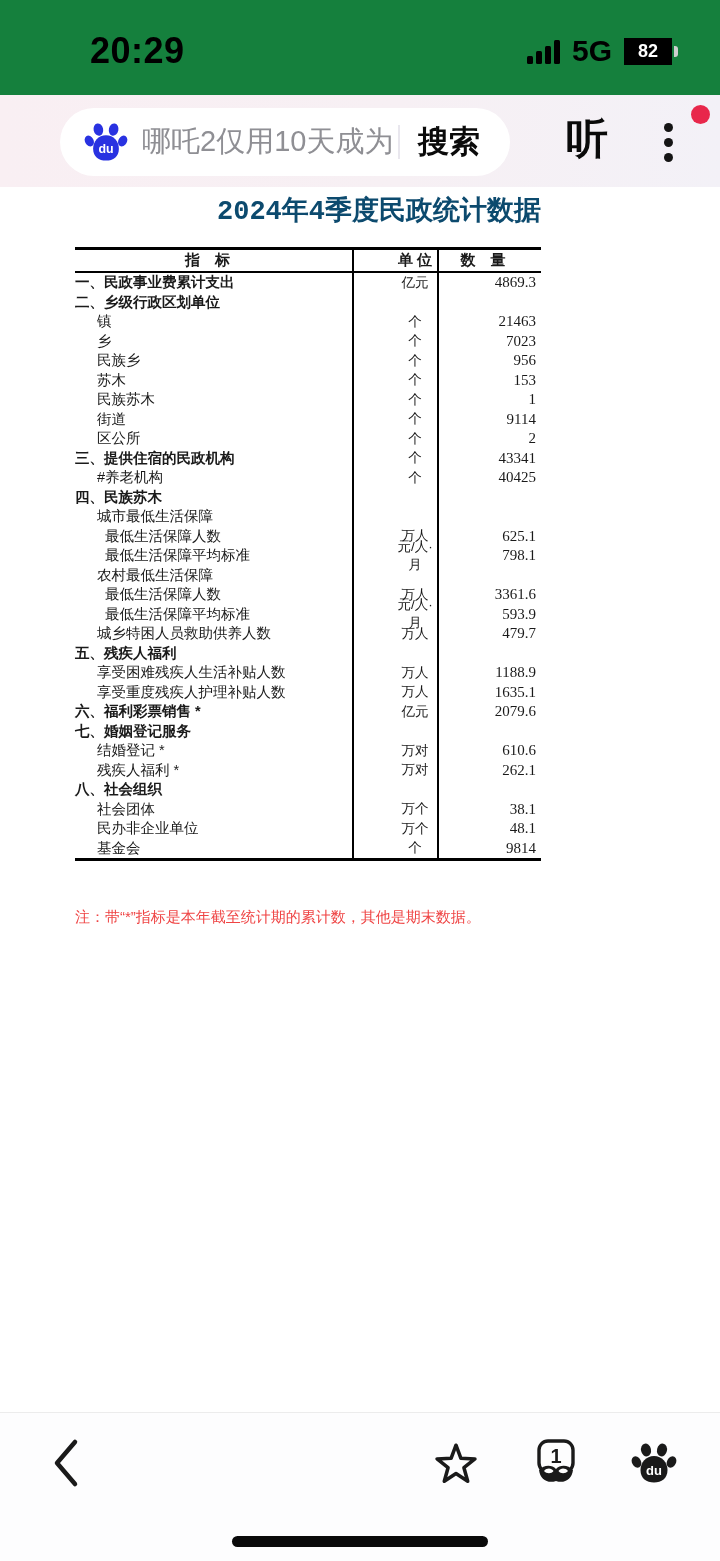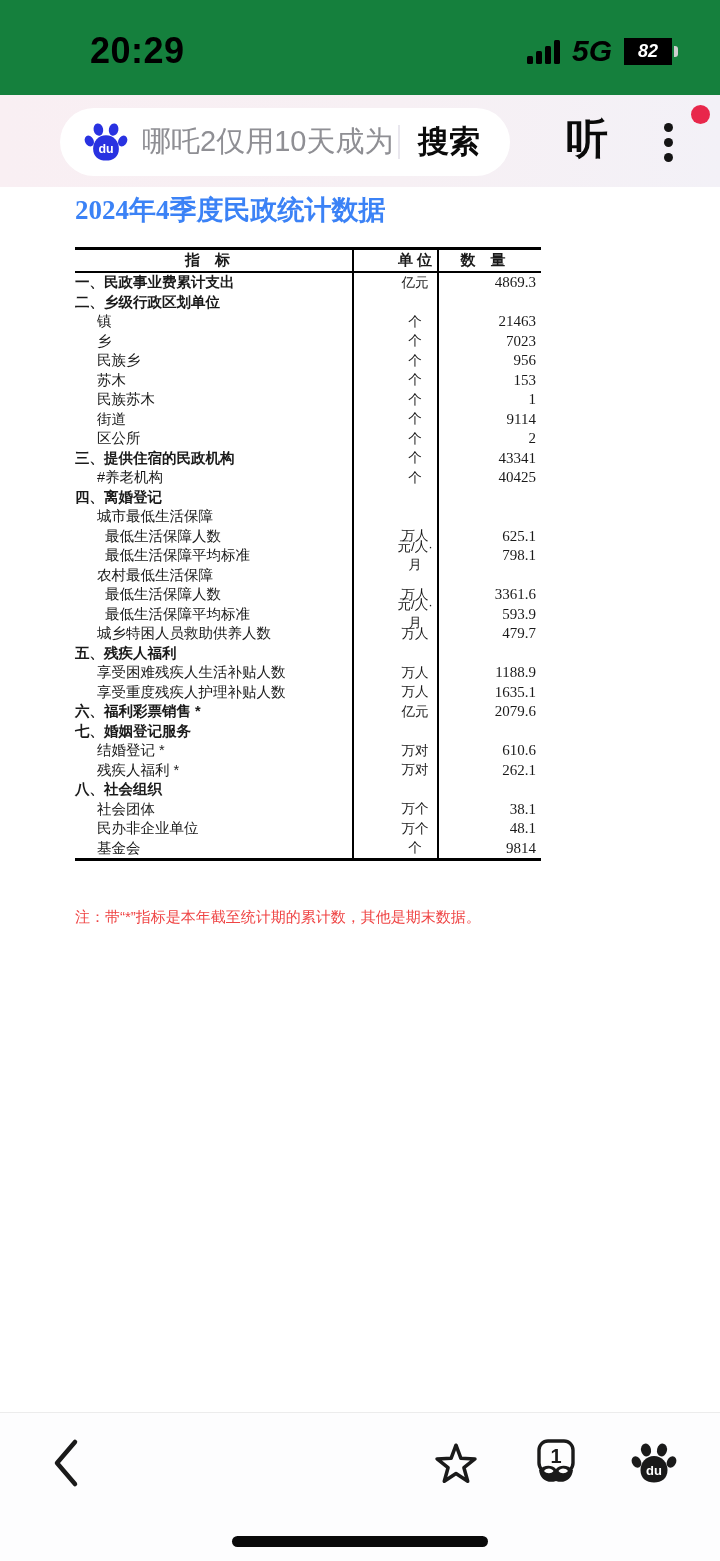--- a/index.html
+++ b/index.html
@@ -5,21 +5,21 @@
   * { margin:0; padding:0; box-sizing:border-box; }
   html,body { width:720px; height:1561px; }
   body {
     position:relative; overflow:hidden; background:#ffffff;
     font-family:"Liberation Sans","DejaVu Sans",sans-serif; color:#1a1a1a;
   }
 
   
   .status-bar { position:absolute; top:0; left:0; width:720px; height:95px; background:#15803d; }
   .sb-time { position:absolute; left:90px; top:30px; font-size:36px; font-weight:700; letter-spacing:.5px; color:#000; }
-  .sb-right { position:absolute; right:48px; top:34px; display:flex; align-items:center; gap:12px;font-style:italic; }
+  .sb-right { position:absolute; right:48px; top:34px; display:flex; align-items:center; gap:12px; }
   .sig { display:flex; align-items:flex-end; gap:3px; height:26px; }
   .sig i { display:block; width:6px; background:#000; border-radius:1.5px; }
   .sig i:nth-child(1){height:8px}.sig i:nth-child(2){height:13px}.sig i:nth-child(3){height:18px}.sig i:nth-child(4){height:24px}
   .sb-net { font-size:30px; font-weight:600; color:#000; }
   .battery { position:relative; width:48px; height:27px; background:#000; border-radius:0;
              color:#fff; font-size:18px; font-weight:700; display:flex; align-items:center; justify-content:center; }
   .battery:after { content:""; position:absolute; right:-6px; top:8px; width:4px; height:11px;
                    background:#cfcfcf; border-radius:0 3px 3px 0; }
 
   
@@ -29,22 +29,22 @@
           border-radius:34px; display:flex; align-items:center; padding:0 0 0 24px; }
   .pill-query { margin-left:14px; font-size:29px; color:#8f8f94; white-space:nowrap; overflow:hidden; flex:1; }
   .pill-div { width:2px; height:34px; background:#e9e7ee; margin:0 18px 0 6px; }
   .pill-search { font-size:31px; font-weight:600; color:#0a0a0a; margin-right:30px; }
   .listen { position:absolute; left:566px; top:14px; font-size:42px; font-weight:700; color:#0a0a0a; line-height:60px; }
   .menu-dots { position:absolute; left:662px; top:28px; width:12px; }
   .menu-dots i { display:block; width:9px; height:9px; border-radius:50%; background:#151515; margin:0 auto 6px; }
   .red-dot { position:absolute; left:691px; top:10px; width:19px; height:19px; border-radius:50%; background:#e8274b; }
 
   
-  .doc-title { position:absolute; top:192px; left:75px; width:466px; text-align:left;
-    font-family:Liberation Serif, serif; font-size:27px; font-weight:600; color:#3b82f6; }
+  .doc-title { position:absolute; top:192px; left:75px; width:466px; text-align:right;
+    font-family:Liberation Mono, monospace; font-size:27px; font-weight:600; color:#0c4a6e; }
 
   .table { position:absolute; top:247px; left:75px; width:466px;
            border-top:3px solid #000; border-bottom:3px solid #000; background:#fff; }
   .thead { display:flex; height:23px; border-bottom:2px solid #000; align-items:center; font-weight:700; font-size:15px; }
   .c1 { width:277px; } .c2 { width:85px; text-align:center;padding-left:41px; } .c3 { flex:1; text-align:right; padding-right:5px; }
   .thead .c1, .thead .c3 { text-align:center; padding-right:12px; }
   .trow { display:flex; height:19.5px; align-items:center; font-size:14.5px; }
   .trow .c2 { font-size:13.5px; }
   .trow .c3 { font-family:"Liberation Serif","DejaVu Serif",serif; font-size:15px; }
   .trow.bold .c1 { font-weight:700; }
@@ -166,21 +166,21 @@
         <div class="c1">三、提供住宿的民政机构</div>
         <div class="c2">个</div>
         <div class="c3">43341</div>
       </div>
       <div class="trow lvl1">
         <div class="c1">#养老机构</div>
         <div class="c2">个</div>
         <div class="c3">40425</div>
       </div>
       <div class="trow lvl0 bold">
-        <div class="c1">四、离婚登记</div>
+        <div class="c1">四、民族苏木</div>
         <div class="c2"></div>
         <div class="c3"></div>
       </div>
       <div class="trow lvl1">
         <div class="c1">城市最低生活保障</div>
         <div class="c2"></div>
         <div class="c3"></div>
       </div>
       <div class="trow lvl2">
         <div class="c1">最低生活保障人数</div>

